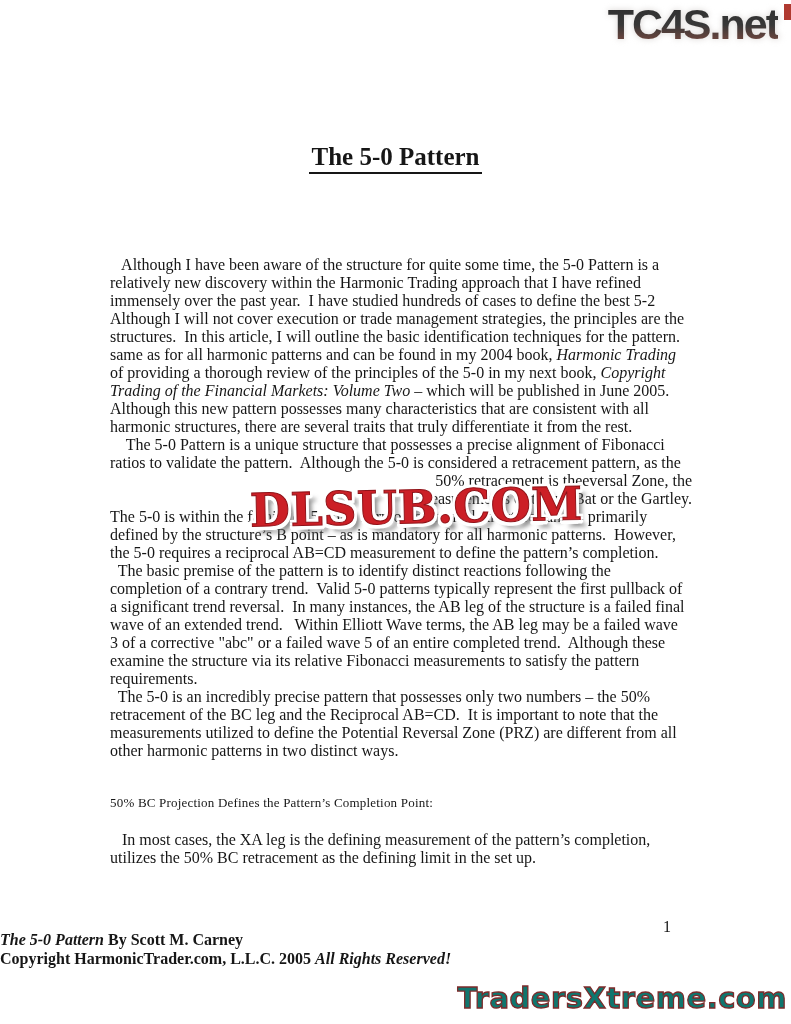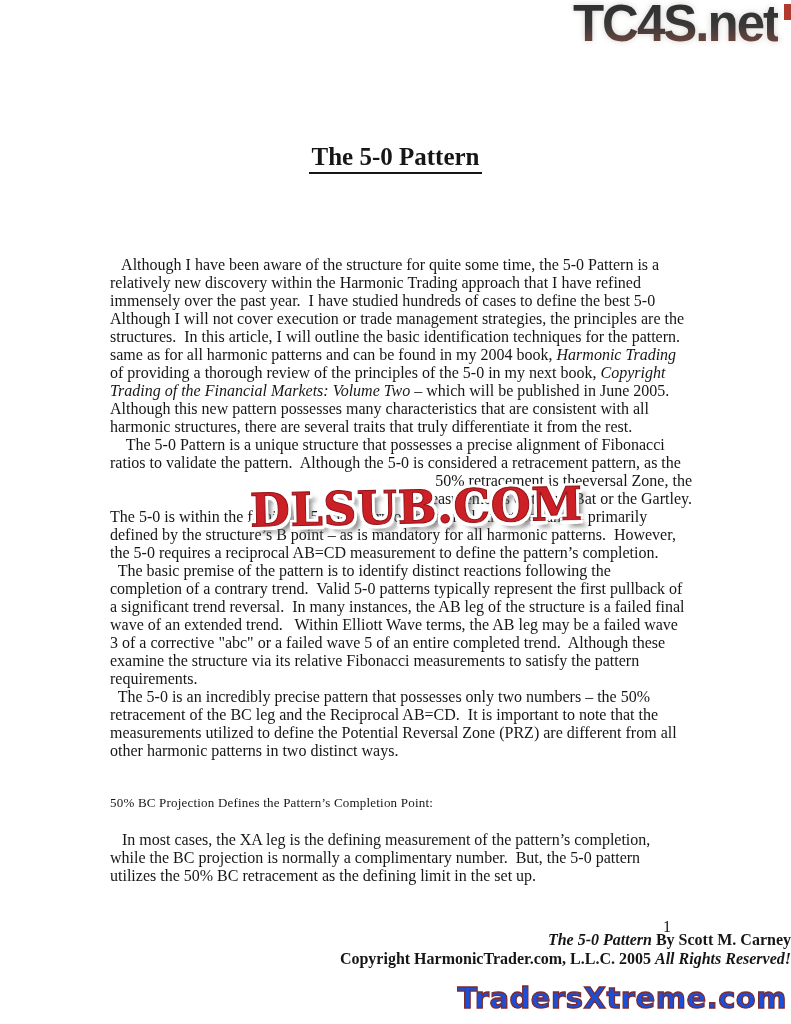--- a/index.html
+++ b/index.html
@@ -5,21 +5,21 @@
   html,body { margin:0; padding:0; background:#888; }
   .page {
     position:relative; width:791px; height:1024px; margin:0 auto;
     background:#ffffff; overflow:hidden;
     font-family:"Liberation Serif", serif; color:#161616;
   }
 
   
   .tc4s-wrap { position:absolute; top:0px; right:13px; line-height:48px;
     font-family:"Liberation Sans", sans-serif; font-weight:800;
-    font-size:51px; letter-spacing:-2px; }
+    font-size:43px; letter-spacing:-2px; }
   .tc4s-glow { position:absolute; top:0; left:0; color:#d8d4d2; filter:blur(3px); }
   .tc4s-grad { position:relative; color:#3a3a3a; }
   @supports (-webkit-background-clip: text) {
     .tc4s-grad {
       background:linear-gradient(180deg,#2d2d2d 0%,#383838 52%,#6e463e 85%,#8d6157 100%);
       -webkit-background-clip:text; background-clip:text;
       -webkit-text-fill-color:transparent;
     }
   }
   .corner-red { position:absolute; top:4px; right:0; width:7px; height:16px; background:#b03a30; }
@@ -48,29 +48,29 @@
     text-shadow:
       -3px -3px 0 #fff, 0 -3px 0 #fff, 3px -3px 0 #fff,
       -3px  0   0 #fff, 3px  0   0 #fff,
       -3px  3px 0 #fff, 0  3px 0 #fff, 3px 3px 0 #fff,
       -2px  4px 0 #fff, 2px  4px 0 #fff,
        6px  7px 4px rgba(105,105,105,0.75);
   }
 
   
   .pagenum { position:absolute; left:663px; top:918px; font-size:16px; }
-  .footer { position:absolute; left:0; top:931px; width:791px; text-align:right;
+  .footer { position:absolute; left:0; top:931px; width:791px; text-align:left;
     font-weight:bold; font-size:16px; line-height:18.5px; }
 
   
   .tx {
     position:absolute; right:4px; top:981px;
     font-family:"DejaVu Sans", sans-serif; font-weight:bold;
     font-size:29px; line-height:34px; letter-spacing:0.5px;
-    color:#1d4ed8; -webkit-text-stroke:1.3px #7d2a2a;
+    color:#0f766e; -webkit-text-stroke:1.3px #7d2a2a;
     text-shadow: 0 0 2px #fff, 0 0 4px #fff, 0 0 5px #fff,
       2px 2px 3px #fff, -2px -2px 3px #fff, 2px -2px 3px #fff, -2px 2px 3px #fff;
   }
 </style>
 </head>
 <body>
 
 <div class="page">
 
   <div class="tc4s-wrap">
@@ -81,21 +81,21 @@
 
   <div class="title">
     <span>The 5-0 Pattern</span>
   </div>
 
   <div class="bodytext">
     <div>
         <div class="para">
           <div class="tline"><span>   Although I have been aware of the structure for quite some time, the 5-0 Pattern is a</span></div>
           <div class="tline"><span>relatively new discovery within the Harmonic Trading approach that I have refined</span></div>
-          <div class="tline"><span>immensely over the past year.  I have studied hundreds of cases to define the best 5-0</span></div>
+          <div class="tline"><span>immensely over the past year.  I have studied hundreds of cases to define the best 5-2</span></div>
           <div class="tline"><span>Although I will not cover execution or trade management strategies, the principles are the</span></div>
           <div class="tline"><span>structures.  In this article, I will outline the basic identification techniques for the pattern.</span></div>
           <div class="tline"><span>same as for all harmonic patterns and can be found in my 2004 book, </span><i>Harmonic Trading</i></div>
           <div class="tline"><span>of providing a thorough review of the principles of the 5-0 in my next book, </span><i>Copyright</i></div>
           <div class="tline"><i>Trading of the Financial Markets: Volume Two</i><span> – which will be published in June 2005.</span></div>
           <div class="tline"><span>Although this new pattern possesses many characteristics that are consistent with all</span></div>
           <div class="tline"><span>harmonic structures, there are several traits that truly differentiate it from the rest.</span></div>
         </div>
         <div class="para">
           <div class="tline"><span>    The 5-0 Pattern is a unique structure that possesses a precise alignment of Fibonacci</span></div>
@@ -119,21 +119,20 @@
           <div class="tline"><span>  The 5-0 is an incredibly precise pattern that possesses only two numbers – the 50%</span></div>
           <div class="tline"><span>retracement of the BC leg and the Reciprocal AB=CD.  It is important to note that the</span></div>
           <div class="tline"><span>measurements utilized to define the Potential Reversal Zone (PRZ) are different from all</span></div>
           <div class="tline"><span>other harmonic patterns in two distinct ways.</span></div>
         </div>
       </div>
     <div class="heading">50% BC Projection Defines the Pattern’s Completion Point:</div>
     <div>
         <div class="para">
           <div class="tline"><span>   In most cases, the XA leg is the defining measurement of the pattern’s completion,</span></div>
-          <div class="tline"><span>while the BC projection is normally a complimentary number.  But, the 5-0 pattern</span></div>
           <div class="tline"><span>utilizes the 50% BC retracement as the defining limit in the set up.</span></div>
         </div>
       </div>
   </div>
 
   <div class="dlsub">DLSUB.COM</div>
 
   <div class="pagenum">1</div>
 
   <div class="footer">

